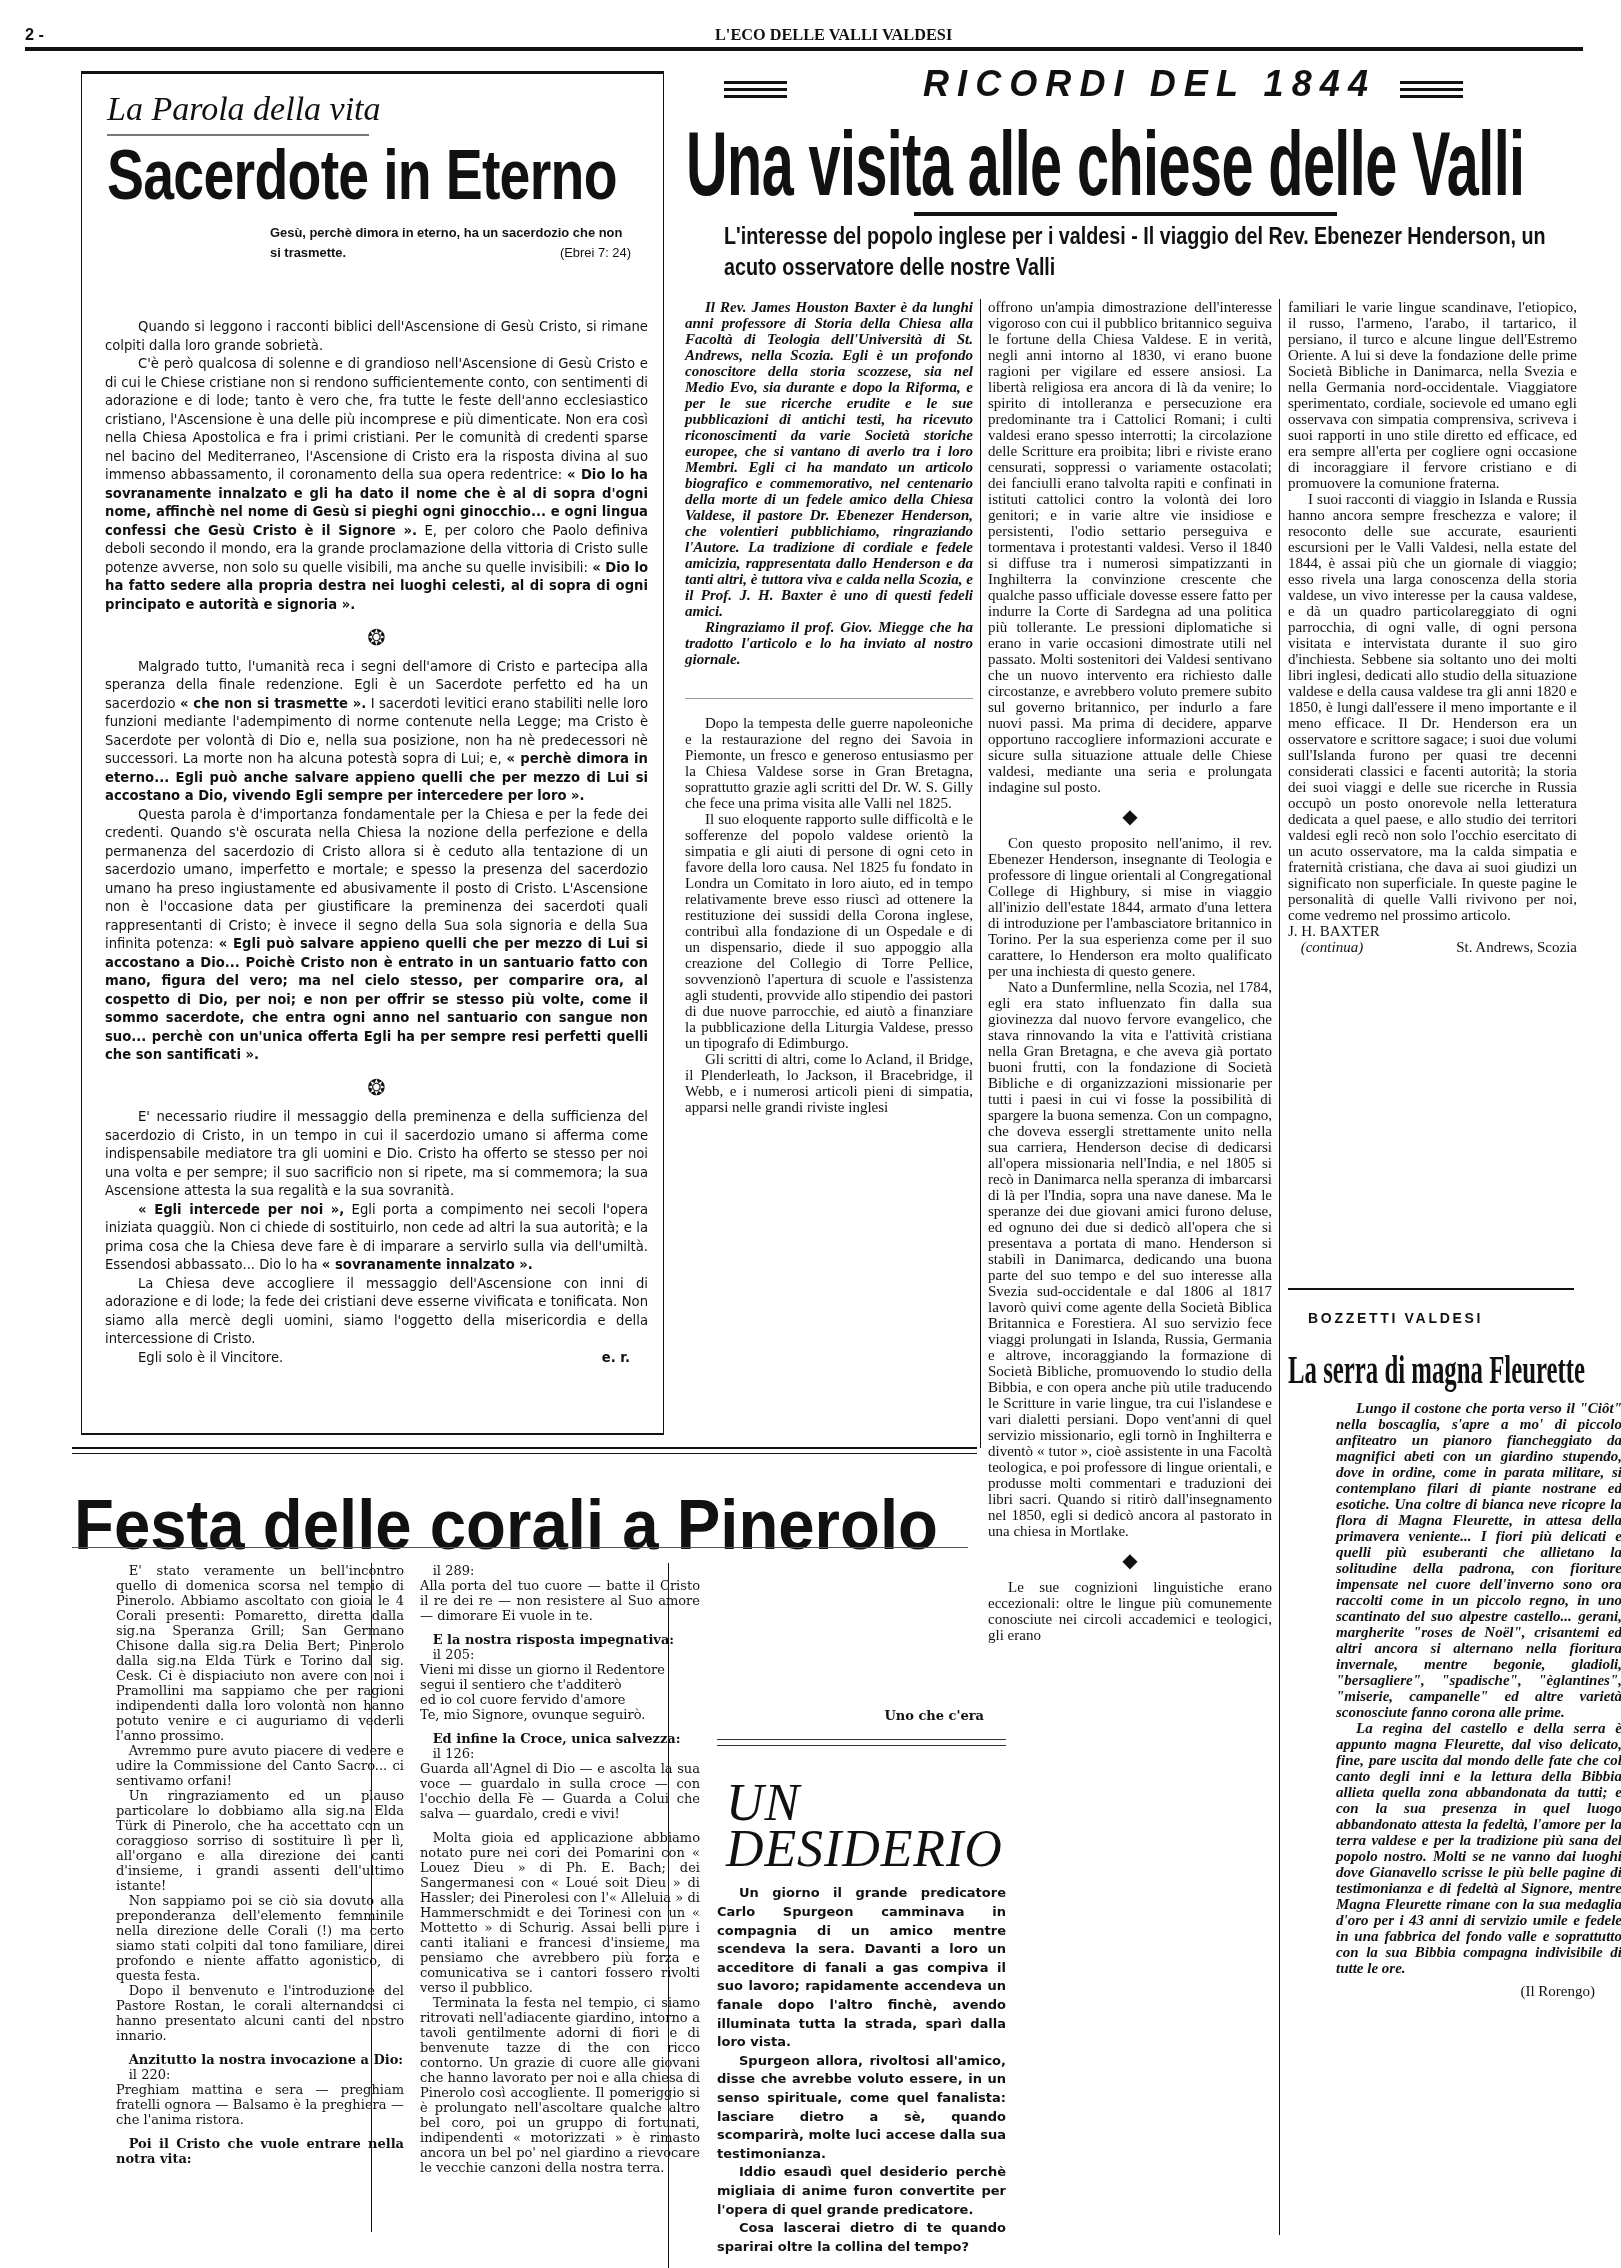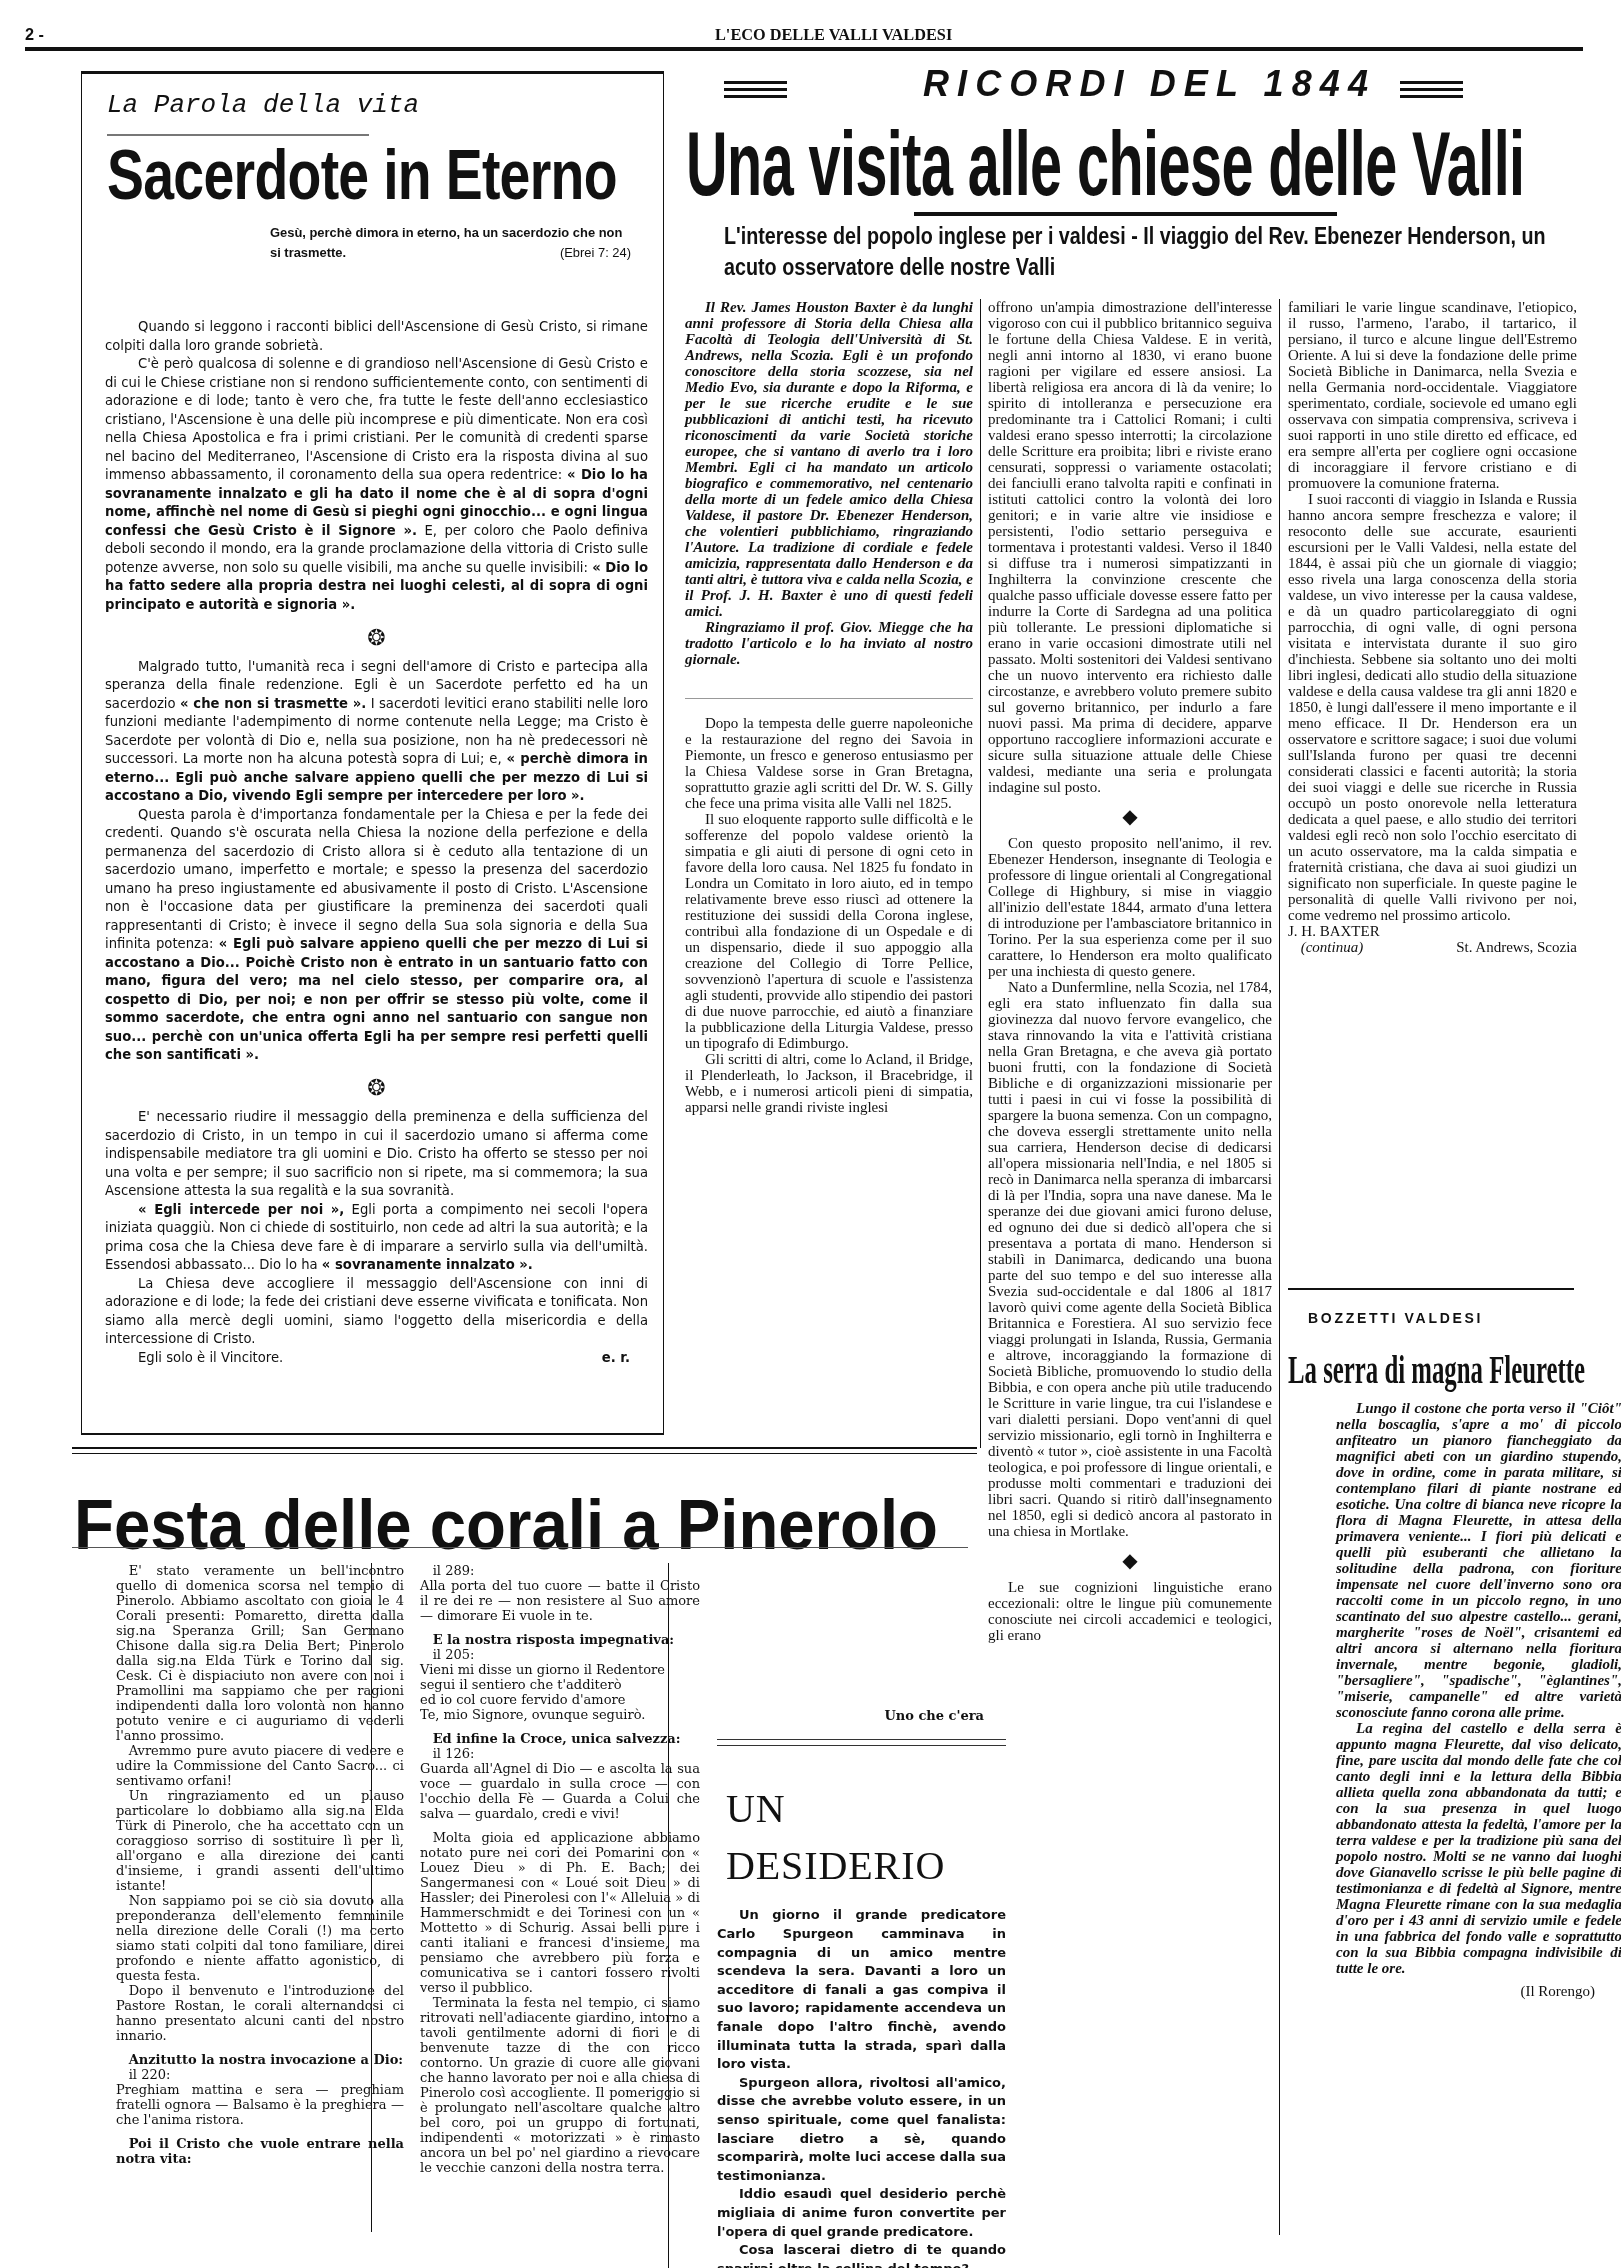--- a/index.html
+++ b/index.html
@@ -3,21 +3,21 @@
 <meta charset="utf-8">
 <style>
   html, body { margin:0; padding:0; background:#fff; }
   body { width:1621px; height:2269px; position:relative; overflow:hidden; color:#111; font-family:"DejaVu Serif", serif; }
   .abs { position:absolute; }
   .rule { position:absolute; background:#111; }
   .hdr-page { left:25px; top:25px; font-family:"Liberation Sans", sans-serif; font-weight:bold; font-size:16.3px; }
   .hdr-title { left:715px; top:25px; font-family:"Liberation Serif", serif; font-weight:bold; font-size:16.3px; letter-spacing:0px; }
   
   .box { left:81px; top:71px; width:581px; height:1359px; border-left:1.8px solid #111; border-right:1.8px solid #111; border-bottom:2.7px solid #111; border-top:3.6px solid #111; }
-  .kicker { left:107px; top:90px; font-family:Liberation Mono, monospace; font-style:italic; font-size:26px; }
+  .kicker { left:107px; top:90px; font-family:Liberation Serif, serif; font-style:italic; font-size:34px; }
   .kicker-rule { left:107px; top:134px; width:262px; height:1.8px; background:#777; }
   .big-left { left:107px; top:134px; font-family:"Liberation Sans", sans-serif; font-weight:bold; font-size:71px; transform:scaleX(0.78); transform-origin:left top; letter-spacing:-0.9px; white-space:nowrap; }
   .epigraph { left:270px; top:223px; width:380px; font-family:"Liberation Sans", sans-serif; font-weight:bold; font-size:13.6px; line-height:20px; transform:scaleX(0.95); transform-origin:left top; }
   .epigraph .ref { float:right; font-weight:normal; }
   .body-left { left:105px; top:318px; width:543px; font-family:"DejaVu Sans", sans-serif; font-size:13.2px; line-height:18.5px; text-align:justify; }
   .body-left p { margin:0; text-indent:33px; }
   .body-left b { font-weight:bold; }
   .orn { text-align:center; font-size:22px; margin:12.7px 0 9px; line-height:22px; }
   .sig { float:right; font-weight:bold; margin-right:18px; }
 
@@ -47,21 +47,21 @@
   .festa { left:74px; top:1484px; font-family:"Liberation Sans", sans-serif; font-weight:bold; font-size:71px; transform:scaleX(0.92); transform-origin:left top; white-space:nowrap; }
   .festa-rule { left:72px; top:1547px; width:896px; height:0.9px; background:#555; }
   .f-col { position:absolute; font-family:"DejaVu Serif", serif; font-size:13px; line-height:15px; text-align:justify;margin-left:40px; }
   .f-col p { margin:0; text-indent:12.7px; }
   .f-col p.np { text-indent:0; }
   .f1 { left:76px; top:1563px; width:288px; }
   .f2 { left:380px; top:1563px; width:280px; }
   .f3 { left:677px; top:1563px; width:289px; }
   .gap { height:9px; }
   .uno { text-align:right; font-weight:bold; margin-right:22px; margin-top:7.2px; }
-  .desid-title { font-family:"Liberation Serif", serif; font-size:40px; margin:34px 0 12.7px 9px; letter-spacing:0.9px; line-height:57px; }
+  .desid-title { font-family:"Liberation Serif", serif; font-style:italic; font-size:52px; margin:34px 0 12.7px 9px; letter-spacing:0.9px; line-height:46px; }
   .desid { font-family:"DejaVu Sans", sans-serif; font-weight:bold; font-size:13px; line-height:18.6px; }
   .desid p { text-indent:22px; }
   .semin { text-align:right; font-family:"DejaVu Sans", sans-serif; font-size:13.6px; margin:11px 54px 0 0; }
   .dbl { height:4.5px; border-top:0.9px solid #333; border-bottom:0.9px solid #333; }
 </style>
 </head>
 <body>
 
 <div class="abs hdr-page">2 -</div>
 <div class="abs hdr-title">L'ECO DELLE VALLI VALDESI</div>

